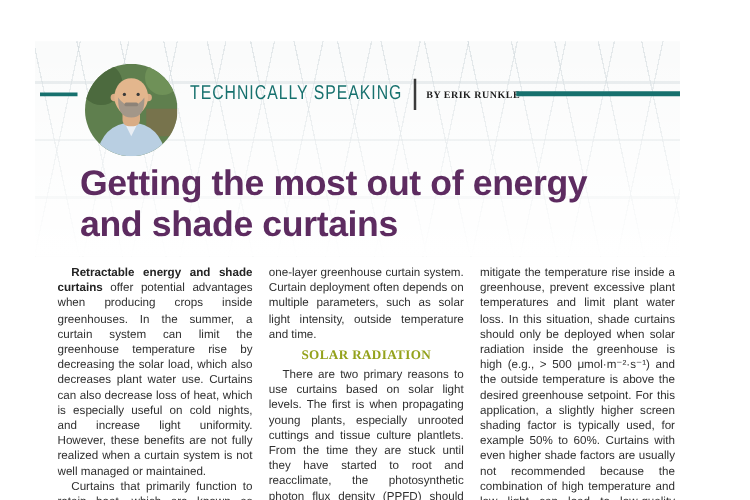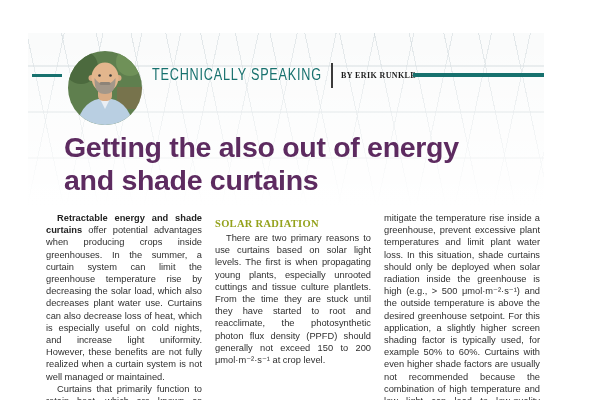--- a/index.html
+++ b/index.html
@@ -49,20 +49,21 @@
     margin:0;font-size:9.3px;line-height:12.2px;color:var(--body,#2f2f2f);
     text-align:justify;
   }
   .body-p.indent{text-indent:11px;}
   .body-p strong{color:#232323;}
   .col-heading{
     margin:6px 0 3px 0;
     font-family:"Liberation Serif","DejaVu Serif",serif;
     font-size:10.5px;font-weight:bold;letter-spacing:.3px;
     color:var(--olive,#94a21c);
+    text-align:center;
   }
 </style>
 </head>
 <body>
 
 <div class="page">
   <div class="hero-bg"></div>
 
   <span class="rule rule-left"></span>
 
@@ -83,28 +84,29 @@
       <circle cx="31.5" cy="24.5" r="1.3" fill="#3a3a3a"></circle>
       <circle cx="42.5" cy="24.5" r="1.3" fill="#3a3a3a"></circle>
     </svg>
   </div>
 
   <span class="section-label">TECHNICALLY SPEAKING</span>
   <span class="v-divider"></span>
   <span class="byline">BY ERIK RUNKLE</span>
   <span class="rule rule-right"></span>
 
-  <h1 class="title">Getting the also out of energy and shade curtains</h1>
+  <h1 class="title">Getting the most out of energy and shade curtains</h1>
 
   <div class="columns">
     <div class="col">
         <p class="body-p indent"><strong>Retractable energy and shade curtains</strong> offer potential advantages when producing crops inside greenhouses. In the summer, a curtain system can limit the greenhouse temperature rise by decreasing the solar load, which also decreases plant water use. Curtains can also decrease loss of heat, which is especially useful on cold nights, and increase light uniformity. However, these benefits are not fully realized when a curtain system is not well managed or maintained.</p>
         <p class="body-p indent">Curtains that primarily function to retain heat, which are known as energy or thermal curtains or screens,</p>
       </div>
     <div class="col">
+        <p class="body-p">one-layer greenhouse curtain system. Curtain deployment often depends on multiple parameters, such as solar light intensity, outside temperature and time.</p>
         <h3 class="col-heading">SOLAR RADIATION</h3>
         <p class="body-p indent">There are two primary reasons to use curtains based on solar light levels. The first is when propagating young plants, especially unrooted cuttings and tissue culture plantlets. From the time they are stuck until they have started to root and reacclimate, the photosynthetic photon flux density (PPFD) should generally not exceed 150 to 200 μmol·m⁻²·s⁻¹ at crop level.</p>
       </div>
     <div class="col">
         <p class="body-p">mitigate the temperature rise inside a greenhouse, prevent excessive plant temperatures and limit plant water loss. In this situation, shade curtains should only be deployed when solar radiation inside the greenhouse is high (e.g., &gt; 500 μmol·m⁻²·s⁻¹) and the outside temperature is above the desired greenhouse setpoint. For this application, a slightly higher screen shading factor is typically used, for example 50% to 60%. Curtains with even higher shade factors are usually not recommended because the combination of high temperature and low light can lead to low-quality plants.</p>
       </div>
   </div>
 </div>
 
 </body></html>

